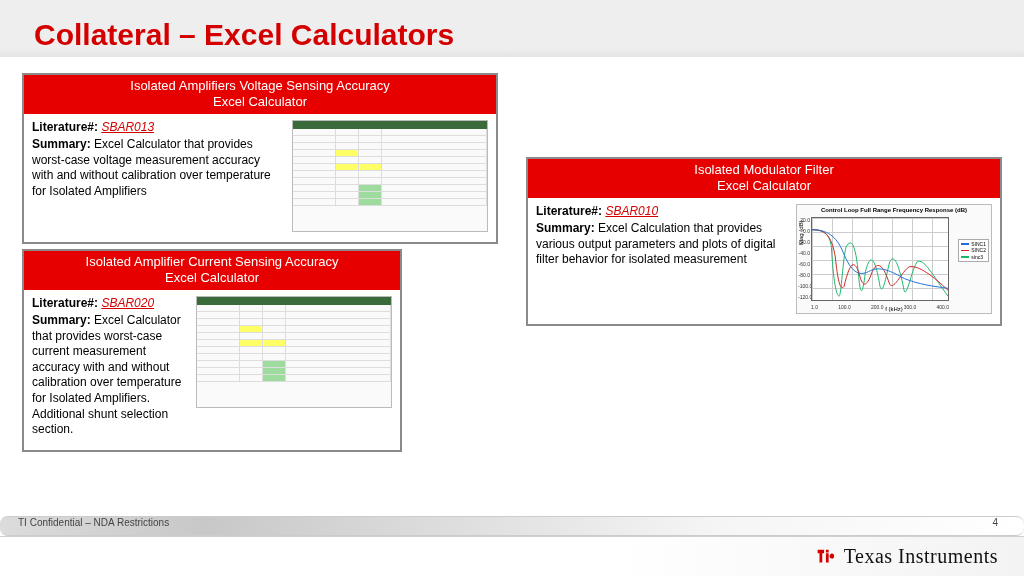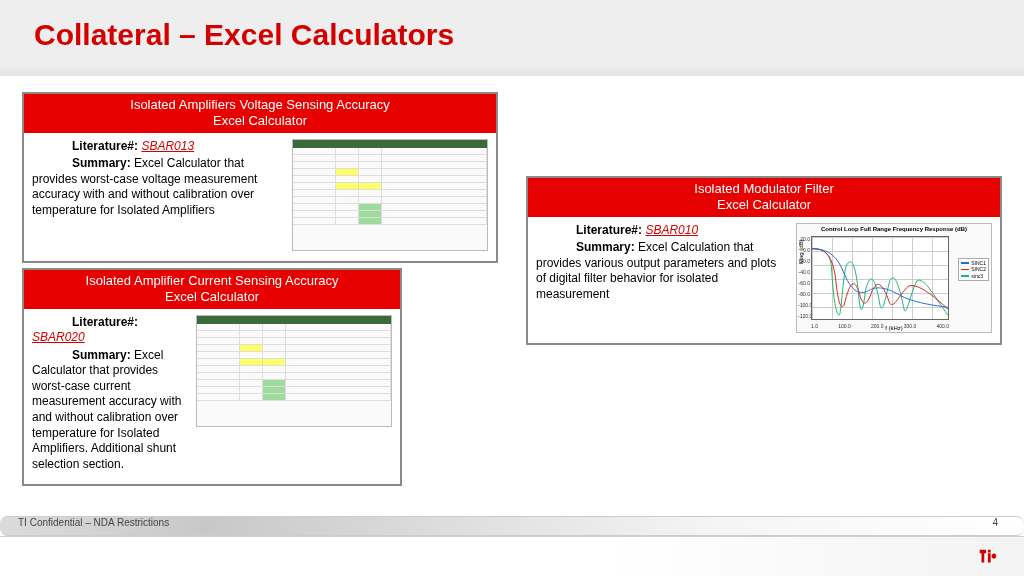--- a/index.html
+++ b/index.html
@@ -3,40 +3,40 @@
 <meta charset="utf-8">
 <style>
 * { box-sizing: border-box; margin: 0; padding: 0; }
 body {
   width: 1024px; height: 576px;
   font-family: Arial, Helvetica, sans-serif;
   background: #fff;
   position: relative; overflow: hidden;
 }
 .header-band {
-  width: 100%; height: 76px;
+  width: 100%; height: 57px;
   background: linear-gradient(to bottom, #eeeeee 0%, #eeeeee 85%, #e4e4e4 100%);
   padding: 18px 34px 0 34px;
 }
 .header-band h1 { color: #d40000; font-size: 30px; font-weight: bold; }
 .content { position: relative; width: 100%; }
 .card {
   position: absolute;
   border: 2px solid #8a8a8a;
   background: #fff;
 }
 .card-header {
   background: #e60000; color: #fff;
   text-align: center; font-size: 13px;
   padding: 3px 6px; line-height: 1.25;
 }
 .card-body { padding: 6px 8px 10px 8px; display: flex; gap: 8px; }
 .card-text { flex: 1; font-size: 12px; line-height: 1.3; color: #000; }
 .card-text p { margin-bottom: 2px; }
-.card-text strong { font-weight: bold; margin-left: 40px; }
+.card-text strong { font-weight: bold; }
 .lit-link { color: #d40000; text-decoration: underline; font-style: italic; }
 .card-img {
   flex-shrink: 0;
   border: 1px solid #bbb;
   background: #fafafa;
 }
 #card1 { left: 22px; top: 16px; width: 476px; }
 #card1 .card-img { width: 196px; height: 112px; }
 #card2 { left: 22px; top: 192px; width: 380px; }
 #card2 .card-img { width: 196px; height: 112px; }
@@ -359,13 +359,14 @@
   <span>TI Confidential – NDA Restrictions</span>
   <span class="page">4</span>
 </div>
 
 <div class="logo-band">
   <span class="ti-logo-mark">
     <svg viewBox="0 0 24 24">
         <path fill="#d40000" d="M4 4 h7 v4 h-2 v10 h-3 v-10 h-2 z M13 4 h3 v3 h-3 z M13 8 h3 v10 h-3 z M17 10 c2 -3 5 -2 5 1 c0 3 -3 4 -5 1 z"></path>
       </svg>
   </span>
+  <span class="ti-logo-text">Texas Instruments</span>
 </div>
 
 </body></html>

